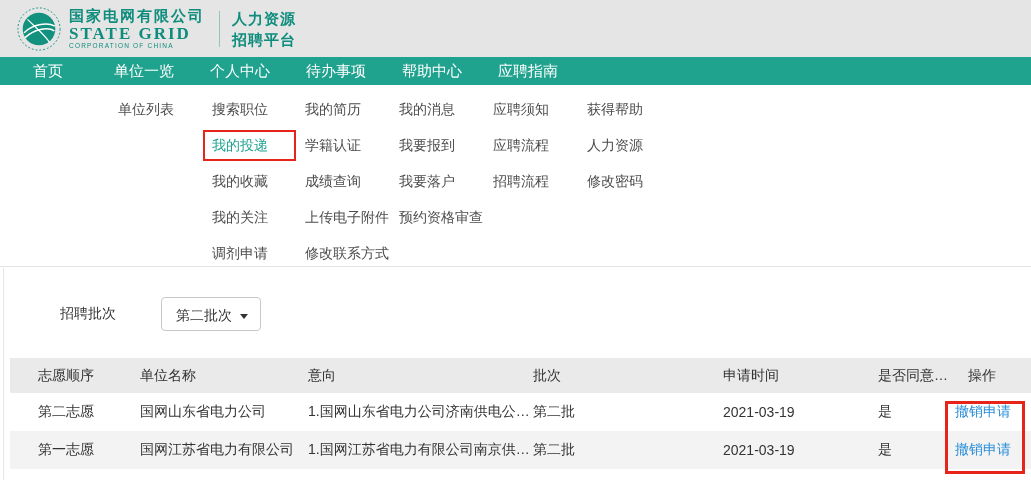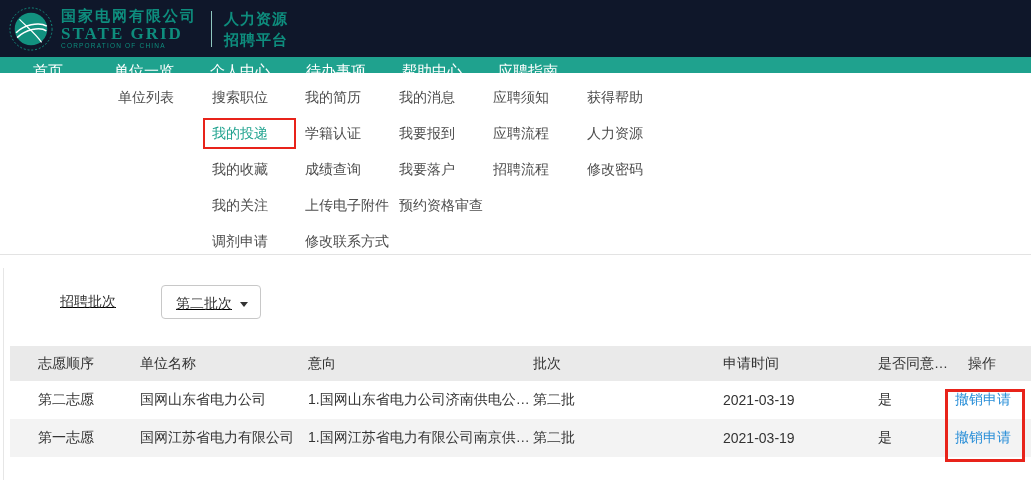--- a/index.html
+++ b/index.html
@@ -1,48 +1,48 @@
 <!DOCTYPE html>
 <html style="--teal: #1fa28e; --teal-dark: #0e7c6b; --red: #e8231a; --blue: #2a8fd8;"><head>
 <meta charset="utf-8">
 <style>
   * { margin:0; padding:0; box-sizing:border-box; }
   html,body { width:1031px; height:480px; overflow:hidden; background:#fff;
     font-family:"Liberation Sans","DejaVu Sans",sans-serif; }
   .page { position:relative; width:1031px; height:480px; background:#fff; }
 
   
-  .header { height:57px; background:#0f172a; display:flex; align-items:center; padding-left:8px; }
+  .header { height:57px; background:#e5e5e5; display:flex; align-items:center; padding-left:16px; }
   .globe { width:46px; height:46px; flex:0 0 auto; }
   .logo-text { margin-left:7px; line-height:1; }
   .logo-cn { color:#0e8d7d; font-size:15px; font-weight:bold; letter-spacing:2px; }
   .logo-en { color:#0e8d7d; font-family:"Liberation Serif","DejaVu Serif",serif;
              font-size:17px; font-weight:bold; letter-spacing:2px; margin-top:2px; }
   .logo-sub { color:#0e8d7d; font-size:6.5px; letter-spacing:1.2px; margin-top:1px; }
   .logo-divider { width:1px; height:36px; background:#8fc7bf; margin:0 12px 0 14px; }
   .platform { color:#0e8d7d; font-size:15px; font-weight:bold; line-height:21px; letter-spacing:1px; }
 
   
-  .nav { position:relative; height:16px; background:var(--teal,#1fa28e); display:flex; z-index:3; }
+  .nav { position:relative; height:28px; background:var(--teal,#1fa28e); display:flex; z-index:3; }
   .nav-item { width:96px; height:28px; line-height:28px; text-align:center;
     color:#fff; font-size:15px; cursor:pointer; white-space:nowrap; }
   .nav-item.active { background:var(--teal-dark,#0e7c6b); height:31px; }
 
   
   .mega-menu { position:relative; height:182px; background:#fff; border-bottom:1px solid #e3e3e3;padding-left:36px; }
   .menu-col { position:absolute; top:6px; }
   .menu-item { position:relative; height:36px; line-height:36px; font-size:14px;
     color:#4d4d4d; cursor:pointer; white-space:nowrap; }
   .menu-item.highlight { color:var(--teal,#1fa28e); }
   .menu-red-box { position:absolute; left:-9px; top:3px; width:93px; height:31px;
     border:2px solid var(--red,#e8231a); pointer-events:none; }
 
   
   .content-edge { position:absolute; left:3px; top:268px; bottom:0; width:1px; background:#e6e6e6; }
-  .filter-row { margin:30px 0 0 60px; height:34px; display:flex; align-items:center;text-decoration:underline; }
+  .filter-row { margin:30px 0 0 60px; height:34px; display:flex; align-items:center; }
   .filter-label { font-size:14px; color:#333; }
   .batch-select { margin-left:45px; height:34px; min-width:86px; padding:4px 12px 0 14px;
     background:#fff; border:1px solid #c8c8c8; border-radius:4px; font-size:14px; color:#333;
     font-family:inherit; cursor:pointer; display:flex; align-items:center; }
   .caret { display:inline-block; width:0; height:0; margin-left:8px;
     border-left:4px solid transparent; border-right:4px solid transparent; border-top:5px solid #333; }
 
   
   .table-wrap { position:relative; margin:27px 0 0 10px; }
   table { width:100%; border-collapse:collapse; table-layout:fixed; }

